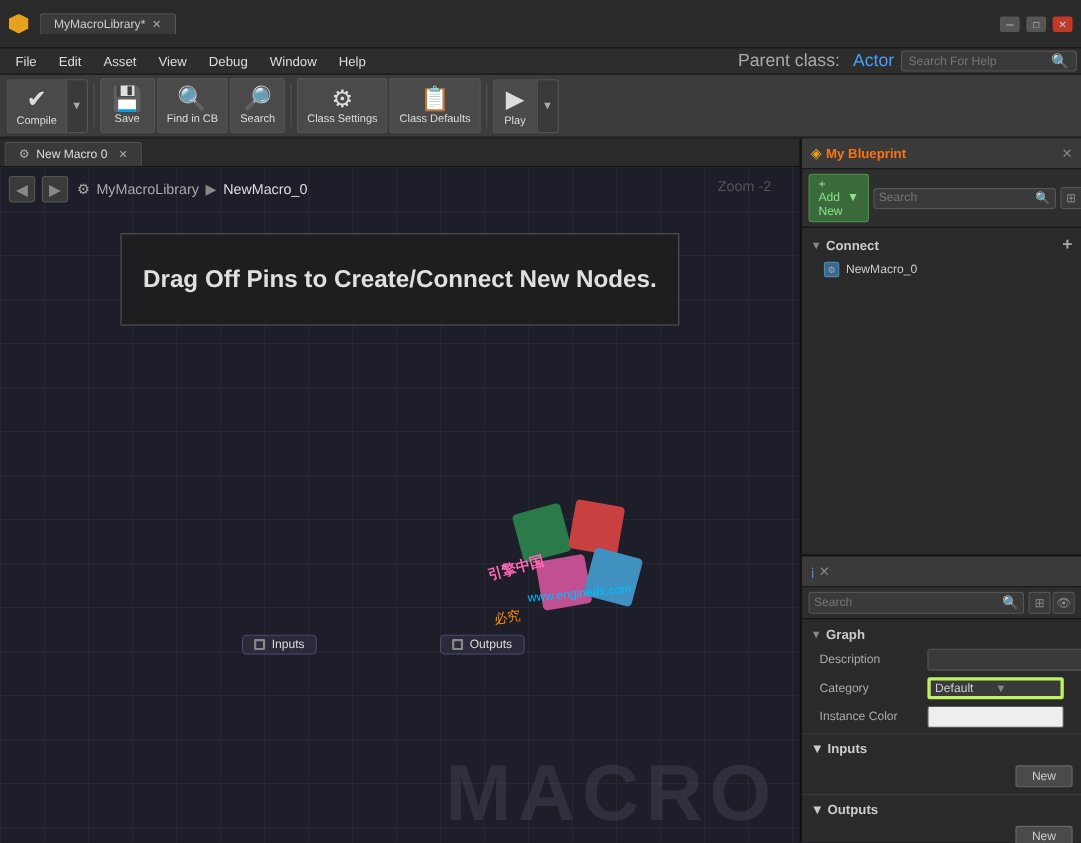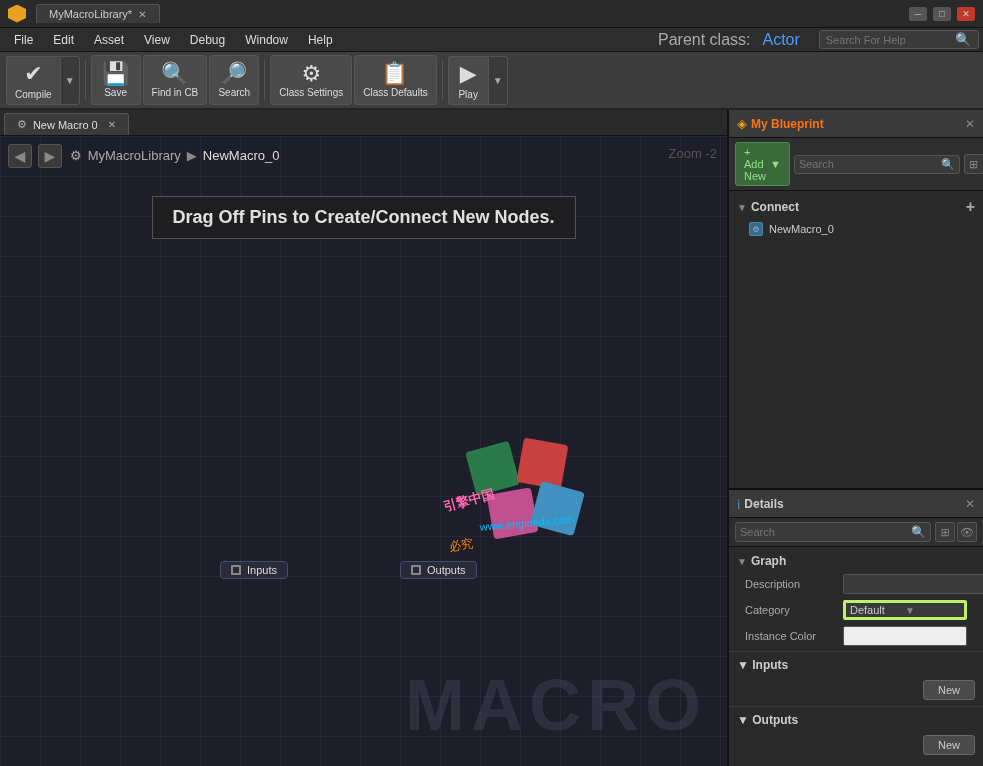--- a/index.html
+++ b/index.html
@@ -1,20 +1,20 @@
 <!DOCTYPE html>
 <html><head>
   <meta charset="utf-8">
   <style>
     * { box-sizing: border-box; margin: 0; padding: 0; }
     body { width: 983px; height: 766px; overflow: hidden; font-family: 'Segoe UI', Arial, sans-serif; font-size: 12px; background: #1a1a1a; color: #ccc; }
 
     
     #titlebar {
-      height: 28px;
+      height: 44px;
       background: #2a2a2a;
       display: flex;
       align-items: center;
       padding: 0 8px;
       border-bottom: 1px solid #111;
     }
     #titlebar .ue-logo {
       width: 18px; height: 18px;
       background: #e8a020;
       clip-path: polygon(50% 0%, 100% 25%, 100% 75%, 50% 100%, 0% 75%, 0% 25%);
@@ -62,21 +62,21 @@
       display: flex; align-items: center; gap: 12px;
       color: #aaa; font-size: 16px;
     }
     #parent-class .class-val { color: #4a9eff; }
     #search-for-help {
       display: flex; align-items: center;
       background: #3a3a3a;
       border: 1px solid #555;
       border-radius: 3px;
       padding: 1px 6px;
-      margin-left: 19px;
+      margin-left: 6px;
     }
     #search-for-help input {
       background: transparent;
       border: none;
       outline: none;
       color: #aaa;
       font-size: 11px;
       width: 130px;
     }
     #search-for-help .search-icon { color: #888; font-size: 13px; cursor: pointer; }
@@ -158,21 +158,21 @@
         linear-gradient(rgba(60,60,80,0.3) 1px, transparent 1px),
         linear-gradient(90deg, rgba(60,60,80,0.3) 1px, transparent 1px);
       background-size: 40px 40px;
       background-color: #1e1e2a;
       position: relative;
       overflow: hidden;
     }
 
     
     #zoom-label {
-      position: absolute; top: 10px; right: 10px;
+      position: absolute; top: 10px; right: 26px;
       color: #555; font-size: 13px;
     }
 
     
     #nav-arrows {
       position: absolute; top: 8px; left: 8px;
       display: flex; gap: 6px;
     }
     .nav-arrow {
       width: 24px; height: 24px;
@@ -192,22 +192,22 @@
     #breadcrumb .gear-icon { color: #aaa; }
     #breadcrumb .sep { color: #888; }
     #breadcrumb .current { color: #ddd; }
 
     
     #hint-text {
       position: absolute; top: 60px; left: 50%;
       transform: translateX(-50%);
       background: rgba(30,30,30,0.85);
       border: 1px solid #555;
-      padding: 10px 20px;
-      color: #e0e0e0; font-size: 18px; font-weight: bold;
+      padding: 28px 20px;
+      color: #e0e0e0; font-size: 22px; font-weight: bold;
       white-space: nowrap;
     }
 
     
     #macro-watermark {
       position: absolute; bottom: 20px; right: 20px;
       color: rgba(80,80,100,0.35); font-size: 72px; font-weight: bold;
       letter-spacing: 6px;
       user-select: none;
     }
@@ -619,21 +619,20 @@
         <div class="macro-item">
           <div class="macro-icon">⚙</div>
           <span>NewMacro_0</span>
         </div>
       </div>
     </div>
 
     <div id="details-panel">
       <div id="details-header">
         <span class="panel-icon">ℹ</span>
-        <span class="panel-title">Details</span>
         <span class="close-btn">✕</span>
       </div>
 
       <div id="details-search">
         <div class="search-box">
           <input type="text" placeholder="Search" style="">
           <span>🔍</span>
         </div>
         <div class="view-btns">
           <div class="view-btn">⊞</div>

